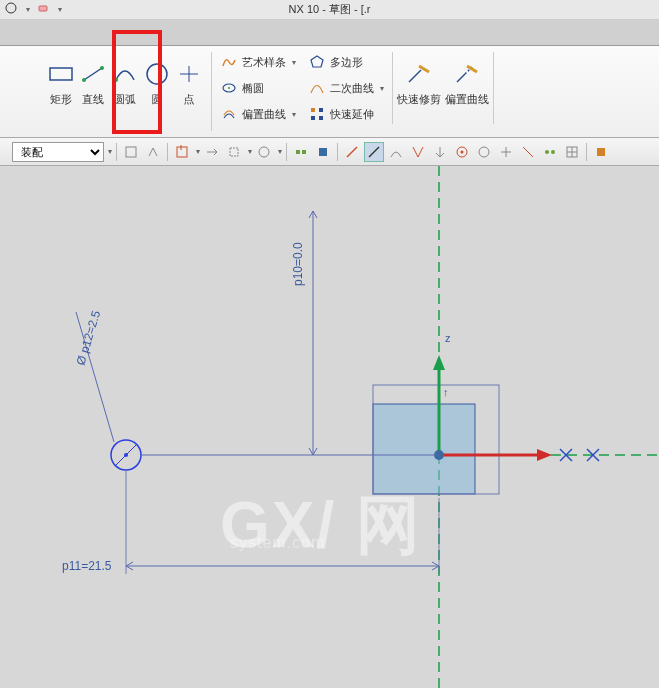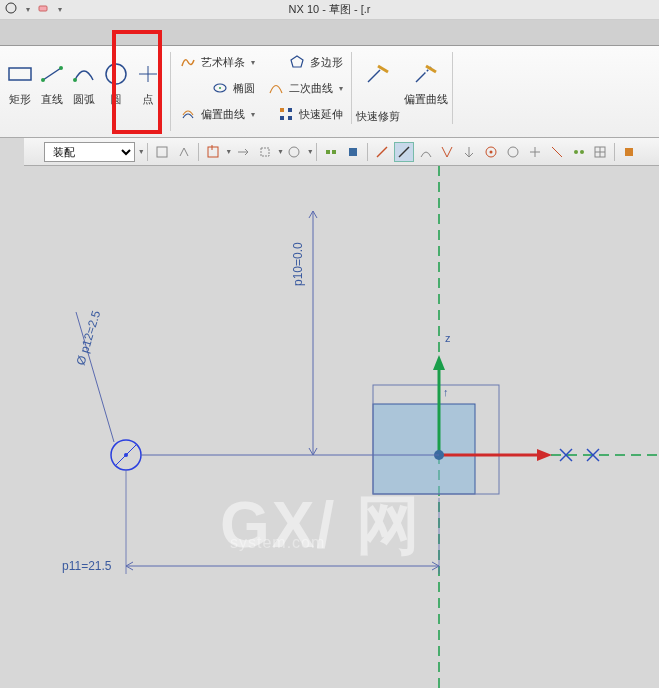--- a/index.html
+++ b/index.html
@@ -5,36 +5,36 @@
     * { margin: 0; padding: 0; box-sizing: border-box; }
     body { font-family: "Microsoft YaHei", Arial, sans-serif; font-size: 12px; width: 659px; height: 688px; overflow: hidden; background: #d7d7d7; }
     
     .title-bar { height: 20px; background: #e8e8e8; display: flex; align-items: center; padding: 0 4px; justify-content: space-between; border-bottom: 1px solid #ccc; position: relative; }
     .title-bar-left { display: flex; gap: 6px; align-items: center; }
     .title-text { font-size: 11px; color: #333; position: absolute; left: 50%; transform: translateX(-50%); top: 2px; white-space: nowrap; }
     
     .tab-area { height: 26px; background: #d0d0d0; border-bottom: 1px solid #999; }
     
     .ribbon { height: 92px; background: linear-gradient(#fbfbfb,#efefef); border-bottom: 1px solid #aaa; display: flex; position: relative; }
-    .ribbon-group { display: flex; flex-direction: column; align-items: center; padding: 2px 4px 0; }
+    .ribbon-group { display: flex; flex-direction: column; align-items: center; padding: 2px 4px 0; margin-left: 41px; }
     .ribbon-tool { display: flex; flex-direction: column; align-items: center; width: 32px; cursor: pointer; padding-top: 4px; }
     .ribbon-tool-icon { width: 28px; height: 28px; display: flex; align-items: center; justify-content: center; }
     .ribbon-tool-label { font-size: 11px; color: #333; margin-top: 4px; text-align: center; }
     .highlight-box { border: 4px solid #e91b1b; position: absolute; }
     
     .ribbon-sep { width: 1px; background: #ccc; margin: 6px 2px; }
     
     .small-tools { display: flex; flex-direction: column; gap: 2px; padding: 4px 6px; }
-    .small-tool-row { display: flex; align-items: center; gap: 4px; height: 24px; cursor: pointer; justify-content: flex-end; }
+    .small-tool-row { display: flex; align-items: center; gap: 4px; height: 24px; cursor: pointer; }
     .small-tool-icon { width: 18px; height: 18px; display: flex; align-items: center; justify-content: center; }
     .small-tool-label { font-size: 11px; color: #333; white-space: nowrap; }
     .dropdown-arrow { font-size: 8px; color: #666; margin-left: 2px; }
     .group-label-bar { height: 18px; display: flex; align-items: center; justify-content: center; font-size: 11px; color: #4470c0; }
     
-    .secondary-toolbar { height: 28px; background: linear-gradient(#f6f6f6,#e6e6e6); border-bottom: 1px solid #aaa; display: flex; align-items: center; padding: 0 20px; gap: 2px; margin-left: 24px; }
+    .secondary-toolbar { height: 28px; background: linear-gradient(#f6f6f6,#e6e6e6); border-bottom: 1px solid #aaa; display: flex; align-items: center; padding: 0 12px; gap: 2px; }
     .dropdown-input { height: 20px; font-size: 11px; border: 1px solid #999; background: white; padding: 0 4px; width: 92px; }
     .tb-btn { width: 20px; height: 20px; display: flex; align-items: center; justify-content: center; cursor: pointer; border: 1px solid transparent; }
     .tb-sep { width: 1px; height: 18px; background: #bbb; margin: 0 2px; }
     
     .canvas { position: relative; height: 522px; background: #d7d7d7; overflow: hidden; }
     .canvas svg { position: absolute; left: 0; top: 0; }
     
     .watermark { position: absolute; left: 220px; top: 316px; font-size: 64px; font-weight: bold; color: rgba(255,255,255,0.5); font-family: Arial; letter-spacing: 2px; z-index: 5; }
     .watermark-sub { position: absolute; left: 230px; top: 368px; font-size: 16px; color: rgba(255,255,255,0.4); font-family: Arial; letter-spacing: 1px; z-index: 5; }
   </style>
@@ -168,21 +168,21 @@
                 <rect x="10" y="10" width="4" height="4" fill="#2a4d8f"></rect>
               </svg>
             </span>
           <span class="small-tool-label">快速延伸</span>
         </div>
       </div>
 
       <div class="ribbon-sep"></div>
 
       <div style="display:flex; padding-top:10px;">
-        <div class="ribbon-tool" style="width:48px;gap:17px;">
+        <div class="ribbon-tool" style="width:48px;">
           <div class="ribbon-tool-icon">
               <svg width="28" height="24">
                 <line x1="4" y1="20" x2="16" y2="8" stroke="#2a4d8f" stroke-width="1.5"></line>
                 <path d="M14 4 L24 10" stroke="#d49a2a" stroke-width="3"></path>
               </svg>
             </div>
           <div class="ribbon-tool-label">快速修剪</div>
         </div>
         <div class="ribbon-tool" style="width:48px;">
           <div class="ribbon-tool-icon">

